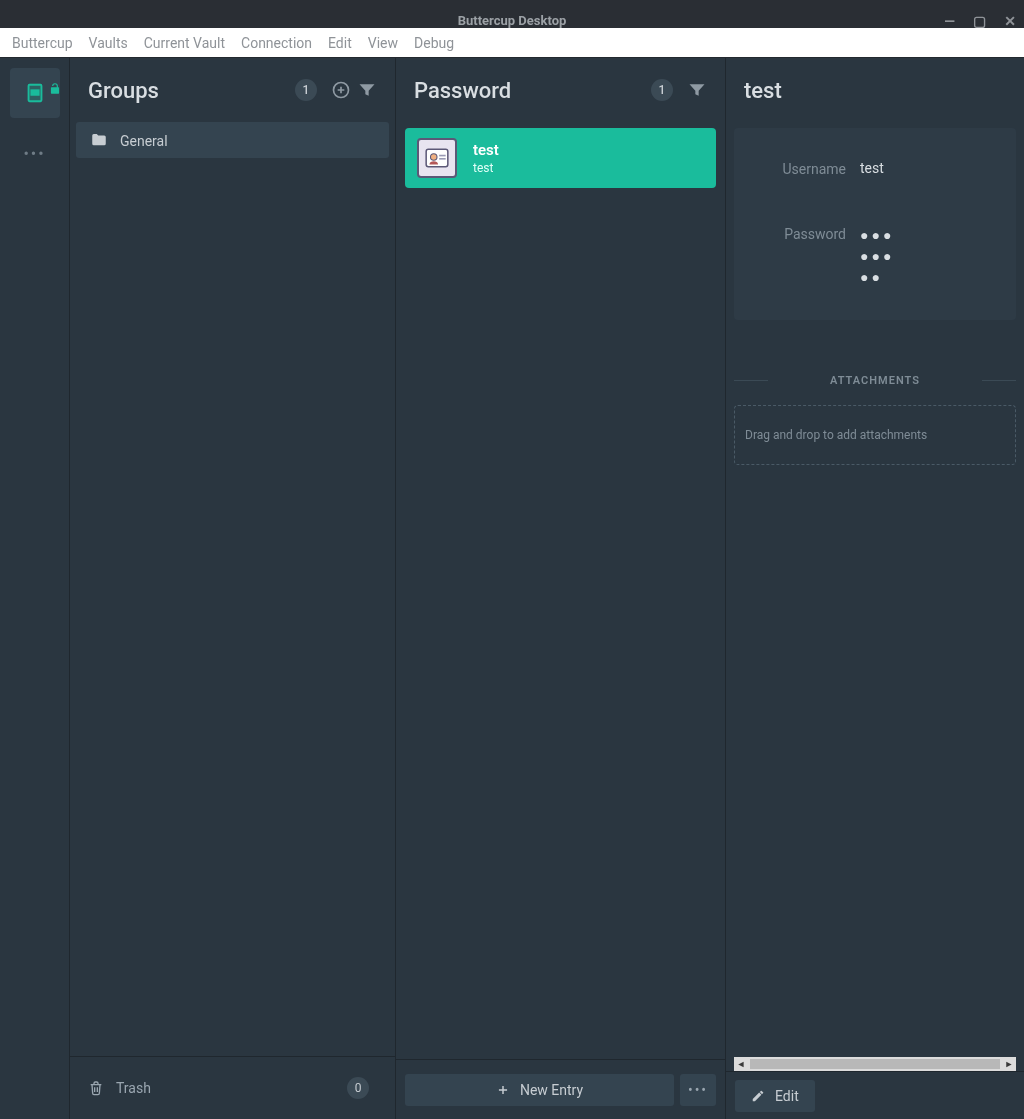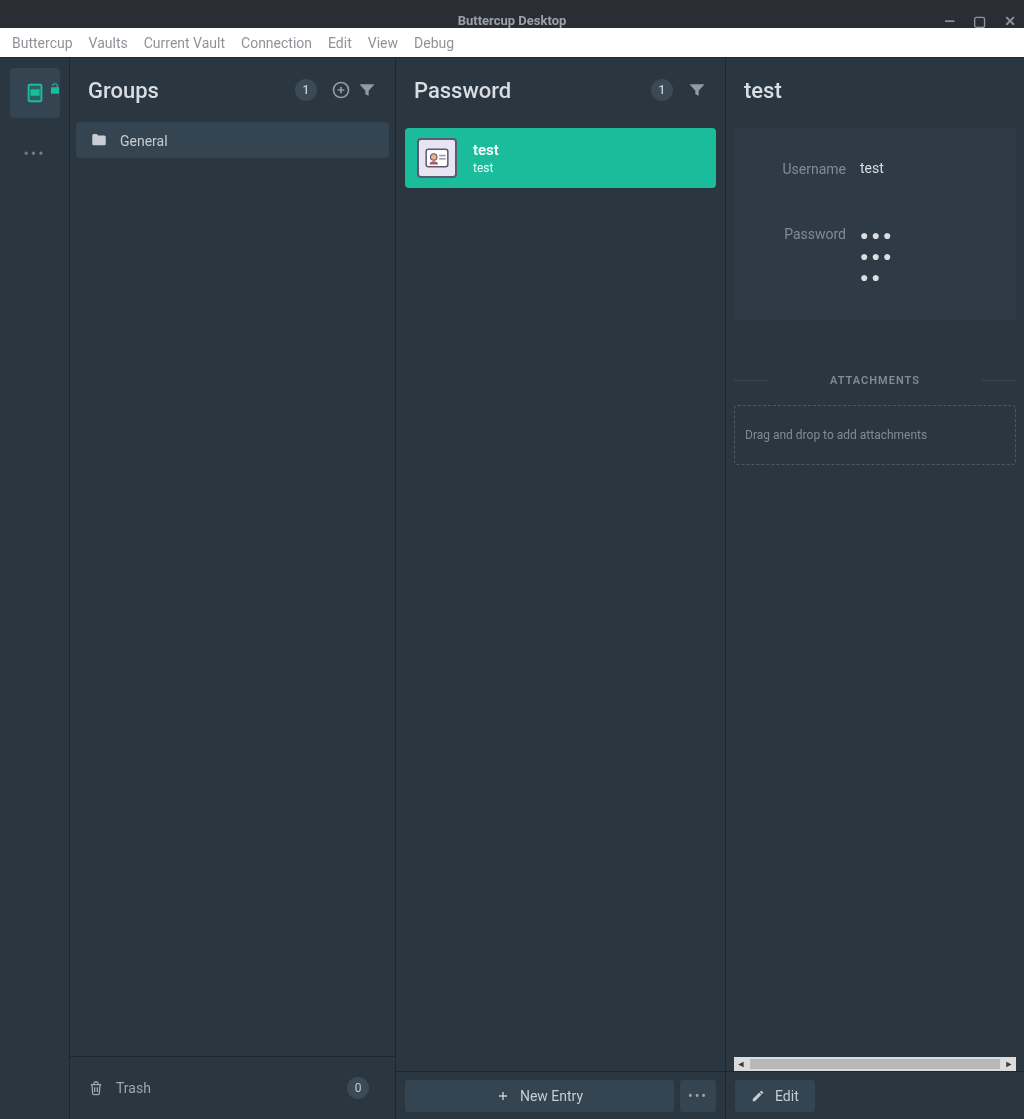--- a/index.html
+++ b/index.html
@@ -185,21 +185,21 @@
     align-items: center;
     justify-content: center;
     margin-right: 16px;
     flex-shrink: 0;
   }
   .entry-icon svg { width: 26px; height: 26px; }
   .entry-text .title { color: #fff; font-size: 15px; font-weight: 600; line-height: 1.2; }
   .entry-text .sub { color: #e1fff8; font-size: 12px; margin-top: 2px; }
   .docs-footer {
     border-top: 1px solid #1f272e;
-    height: 48px;
+    height: 60px;
     display: flex;
     align-items: center;
     padding: 8px 9px;
     gap: 6px;
   }
   .new-entry-btn {
     flex: 1;
     height: 32px;
     background: #344450;
     border-radius: 3px;

